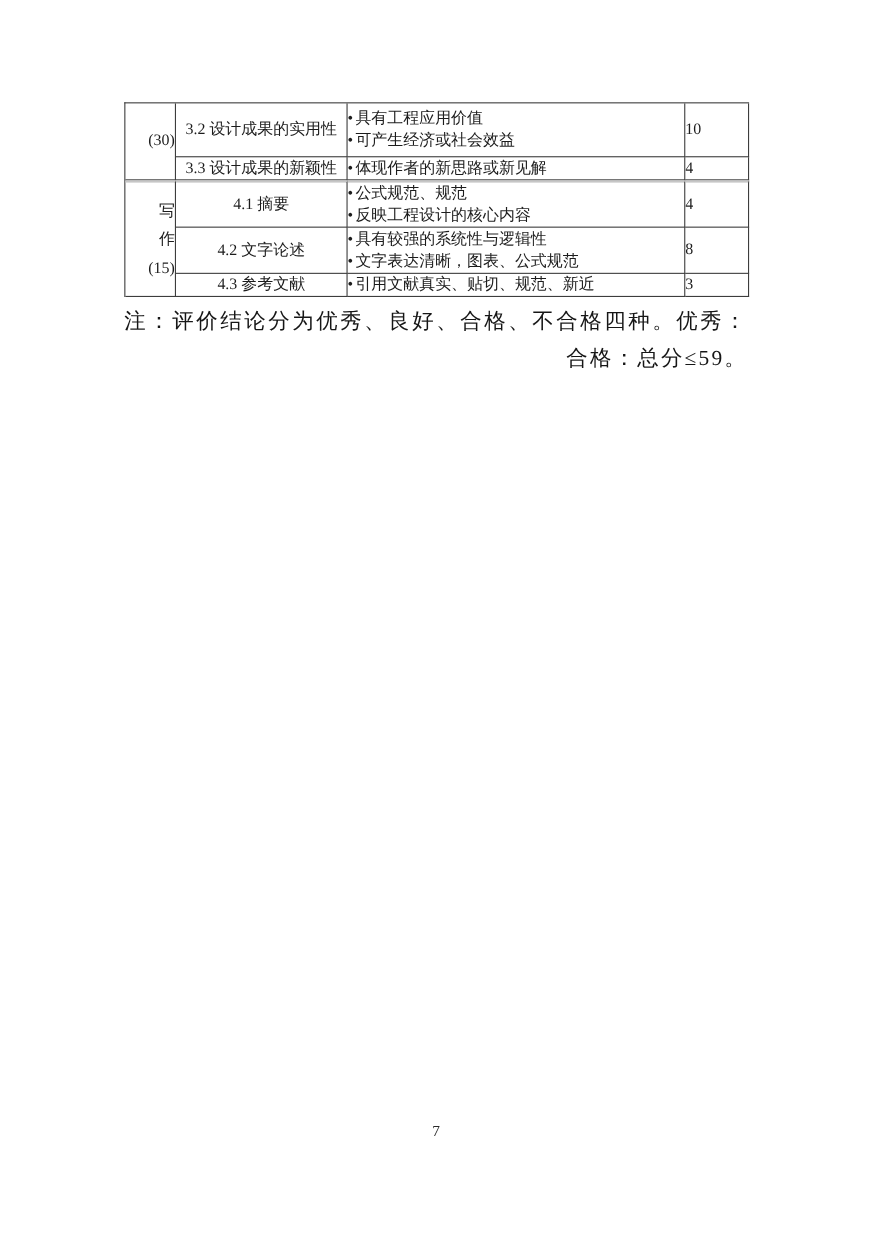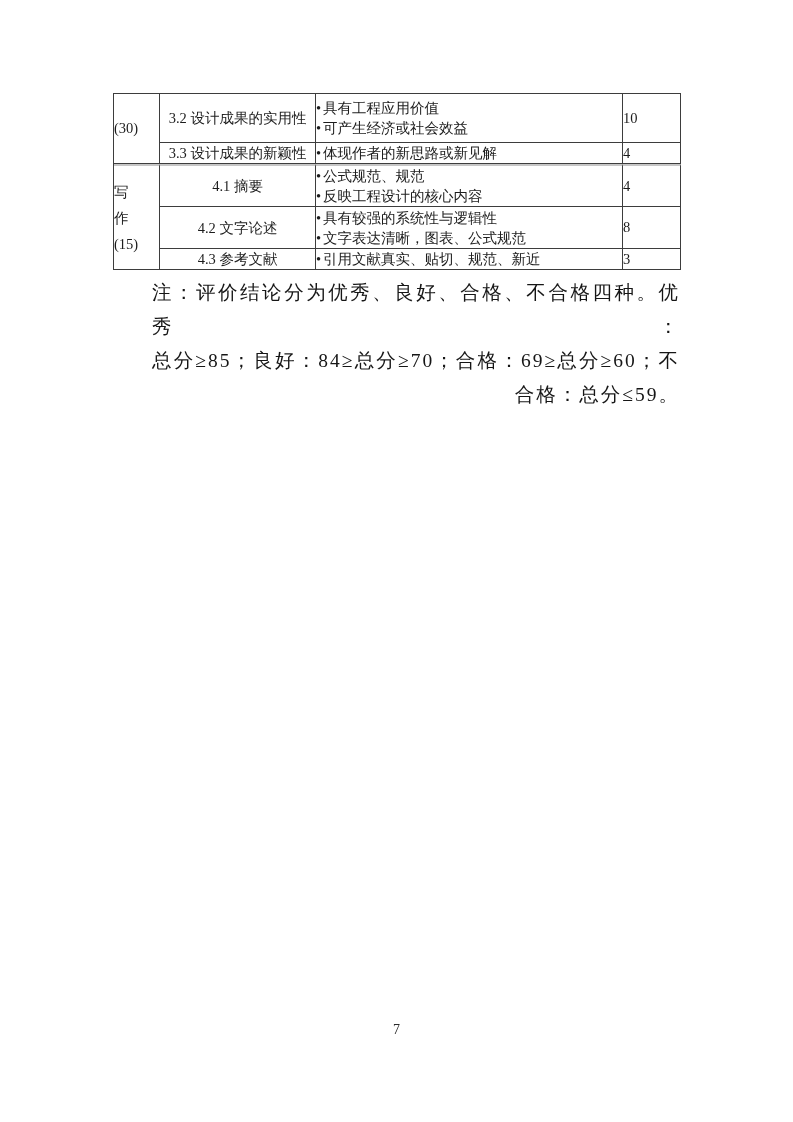--- a/index.html
+++ b/index.html
@@ -39,21 +39,21 @@
     border-right: 1px solid #3d3d3d;
     border-bottom: 1px solid #3d3d3d;
     padding: 0;
     vertical-align: middle;
     overflow: hidden;
   }
   tr.group-start > td {
     border-top: 2px solid #c6c6c6;
   }
   td.col-group {
-    text-align: left;
+    text-align: right;
   }
   td.group-top {
     vertical-align: top;
     padding-top: 3px;
   }
   td.group-mid {
     vertical-align: middle;
     line-height: 26px;
   }
   td.col-item {
@@ -86,21 +86,20 @@
     top: 276px;
     width: 567px;
     font-size: 19.5px;
     line-height: 34px;
     letter-spacing: 2px;
     color: #161616;
   }
   .note-line.justify {
     text-align: justify;
     text-align-last: justify;
-    margin-left: 39px;
   }
   .note-line.plain {
     text-align: right;
   }
 
   
   .page-number {
     position: absolute;
     top: 1022px;
     left: 0;
@@ -171,19 +170,18 @@
         <td class="col-criteria">
           <div class="bullet-line"><span class="bullet">•</span><span>引用文献真实、贴切、规范、新近</span></div>
         </td>
         <td class="col-score">3</td>
       </tr>
     </tbody>
   </table>
 
   <div class="note">
     <div class="note-line justify">注：评价结论分为优秀、良好、合格、不合格四种。优秀：</div>
-    <div class="note-line justify">总分≥85；良好：84≥总分≥70；合格：69≥总分≥60；不</div>
     <div class="note-line plain">合格：总分≤59。</div>
   </div>
 
   <div class="page-number">7</div>
 
 </div>
 
 </body></html>

